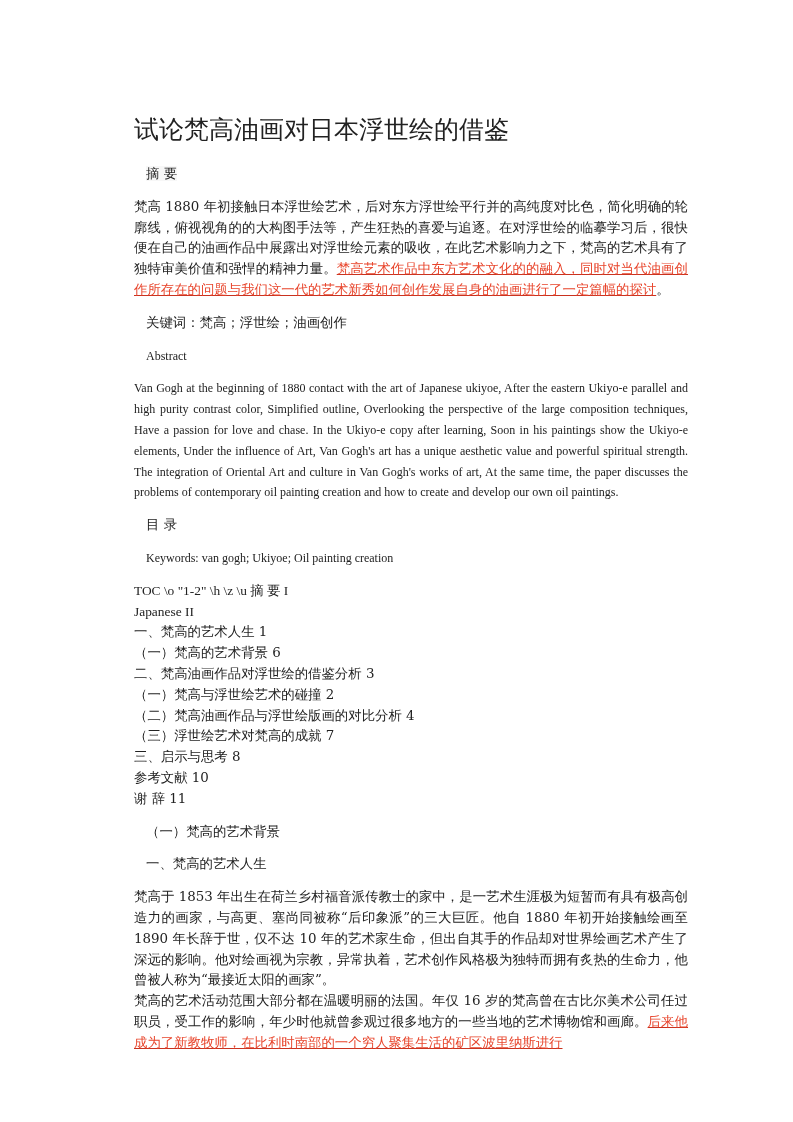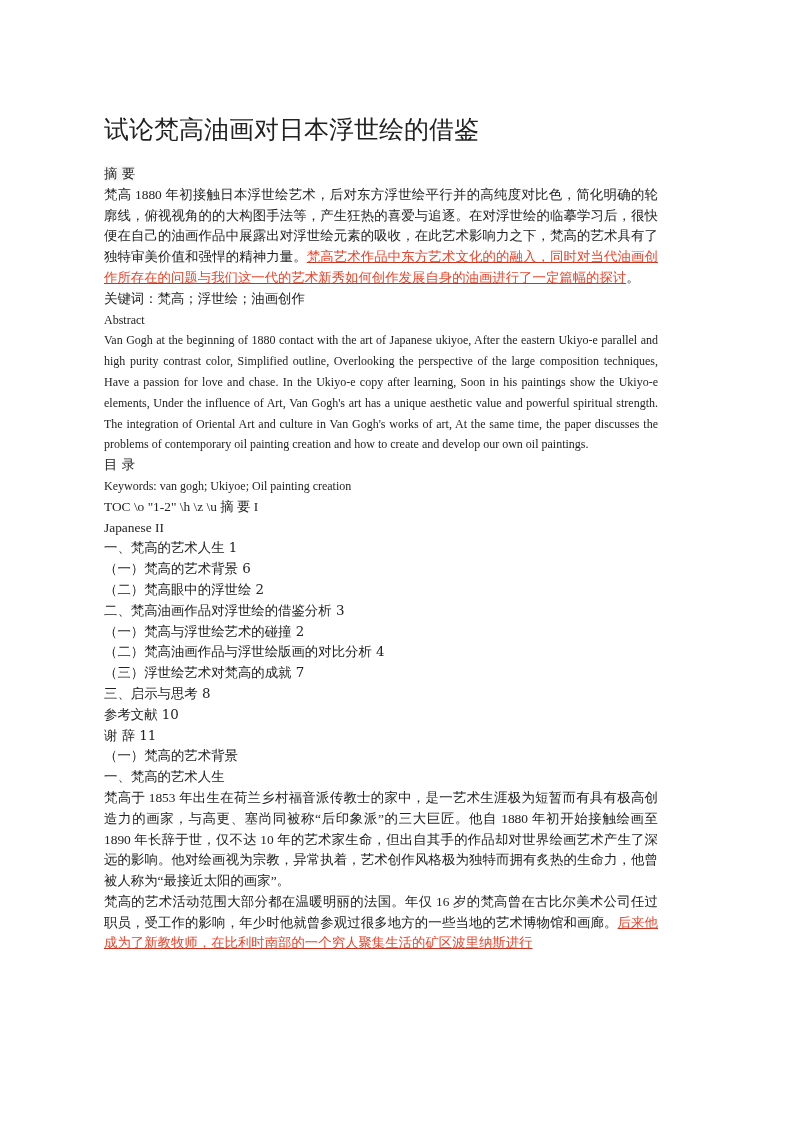--- a/index.html
+++ b/index.html
@@ -1,23 +1,23 @@
 <!DOCTYPE html>
 <html><head>
 <meta charset="utf-8">
 <style>
   html, body { margin: 0; padding: 0; background: #ffffff; }
   body { width: 793px; height: 1122px; position: relative; overflow: hidden;
          font-family: "DejaVu Serif", "Liberation Serif", serif; color: #222; }
-  .page { position: absolute; left: 104px; top: 112px; width: 554px; }
+  .page { position: absolute; left: 134px; top: 112px; width: 554px; }
   .title { font-family: "DejaVu Sans", "Liberation Sans", sans-serif; font-size: 25px;
            font-weight: normal; color: #222; margin: 0 0 16px 0; line-height: 36px; letter-spacing: 0px; }
-  .line { font-size: 13.4px; line-height: 20.8px; margin: 0; }
+  .line { font-size: 13.4px; line-height: 20.8px; margin: 12px; }
   .line span.hl { background: #f7f7f7; }
-  .para { font-size: 13.4px; line-height: 20.8px; margin: 0; text-align: justify; text-align-last: left; font-family: Liberation Serif, serif; }
+  .para { font-size: 13.4px; line-height: 20.8px; margin: 0; text-align: justify; text-align-last: left; }
   .en { font-family: "Liberation Serif", "DejaVu Serif", serif; font-size: 12px; }
   .red { color: #e8452c; text-decoration: underline; text-decoration-color: #c9321f; }
   .toc { font-size: 13.4px; line-height: 20.8px; margin: 0; }
 </style>
 </head>
 <body>
 
 <div class="page">
   <h1 class="title">试论梵高油画对日本浮世绘的借鉴</h1>
 
@@ -28,21 +28,20 @@
   <p class="line en">Abstract</p>
   <p class="para en">Van Gogh at the beginning of 1880 contact with the art of Japanese ukiyoe, After the eastern Ukiyo-e parallel and high purity contrast color, Simplified outline, Overlooking the perspective of the large composition techniques, Have a passion for love and chase. In the Ukiyo-e copy after learning, Soon in his paintings show the Ukiyo-e elements, Under the influence of Art, Van Gogh's art has a unique aesthetic value and powerful spiritual strength. The integration of Oriental Art and culture in Van Gogh's works of art, At the same time, the paper discusses the problems of contemporary oil painting creation and how to create and develop our own oil paintings.</p>
   <p class="line">目 录</p>
 
   <p class="line en">Keywords: van gogh; Ukiyoe; Oil painting creation</p>
   <div>
     <p class="toc en">TOC \o "1-2" \h \z \u  摘 要 I</p>
     <p class="toc en">Japanese II</p>
     <p class="toc">一、梵高的艺术人生  1</p>
     <p class="toc">（一）梵高的艺术背景  6</p>
-    <p class="toc">（二）梵高眼中的浮世绘  2</p>
     <p class="toc">二、梵高油画作品对浮世绘的借鉴分析  3</p>
     <p class="toc">（一）梵高与浮世绘艺术的碰撞  2</p>
     <p class="toc">（二）梵高油画作品与浮世绘版画的对比分析  4</p>
     <p class="toc">（三）浮世绘艺术对梵高的成就  7</p>
     <p class="toc">三、启示与思考  8</p>
     <p class="toc">参考文献  10</p>
     <p class="toc">谢 辞  11</p>
   </div>
 
   <p class="line">（一）梵高的艺术背景</p>

